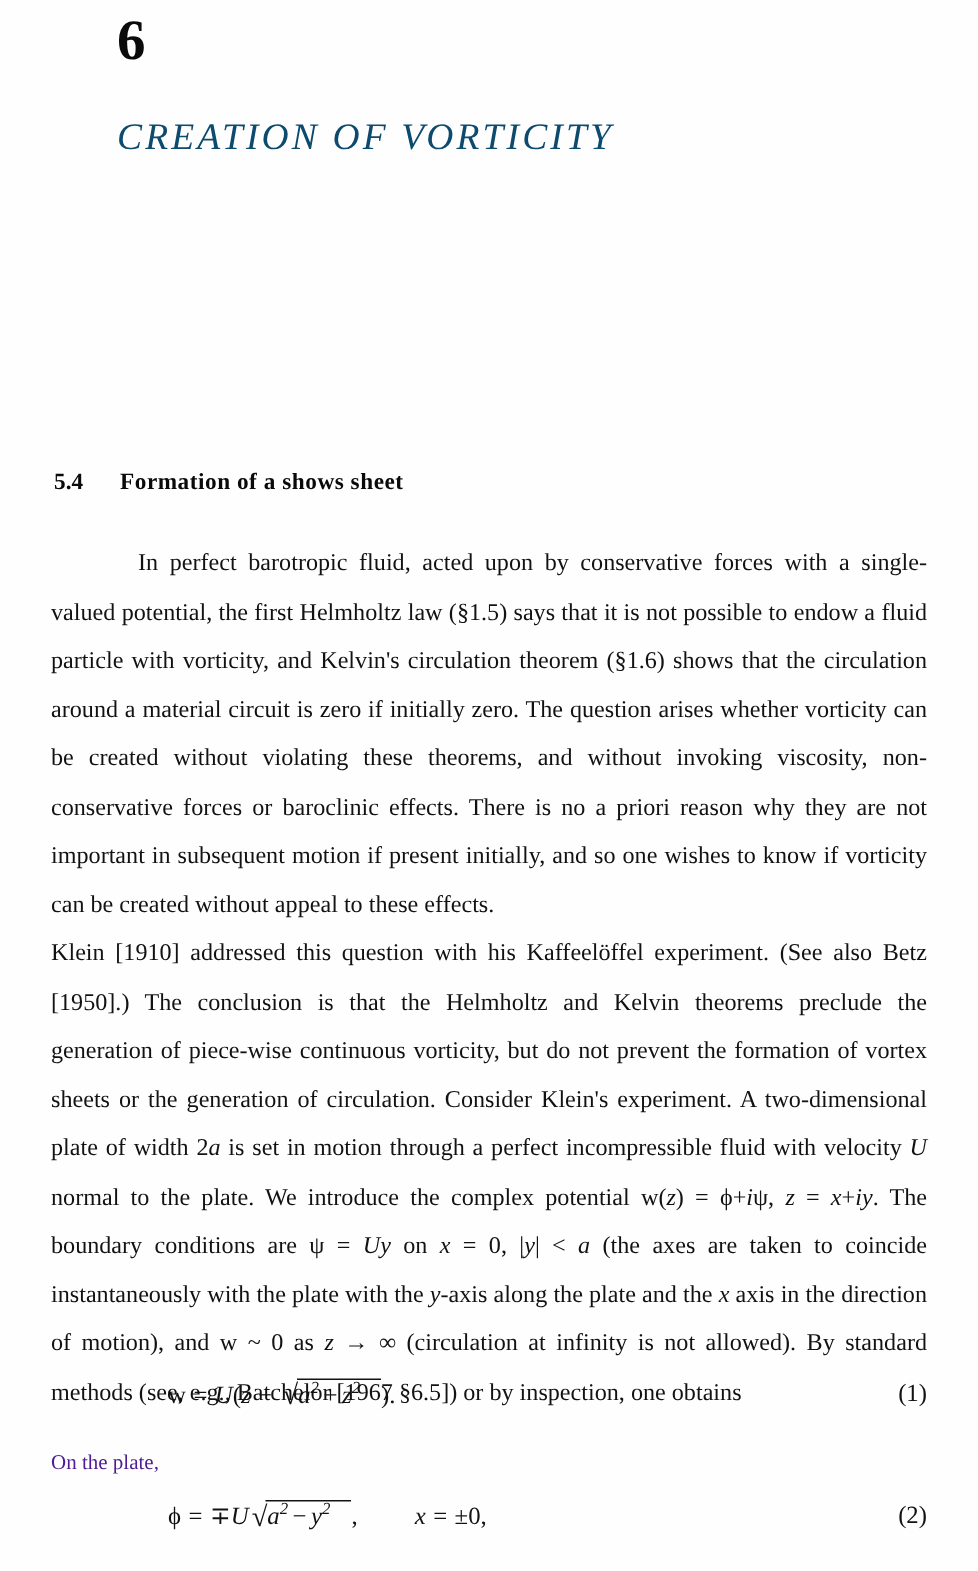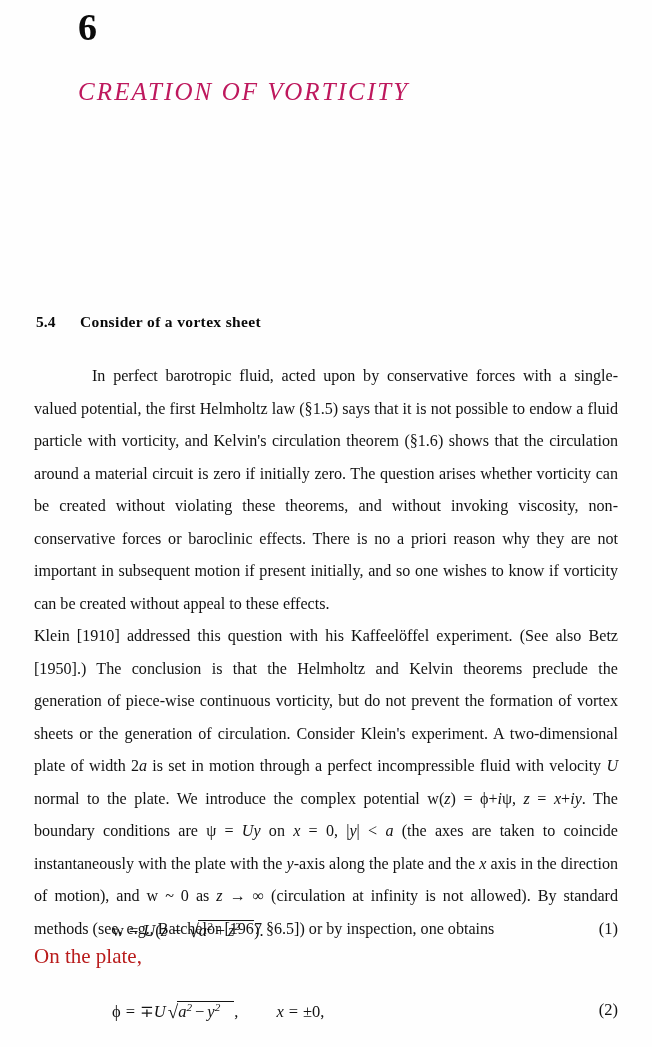--- a/index.html
+++ b/index.html
@@ -36,21 +36,21 @@
   }
 
   
   .chapter-title {
     position: absolute;
     left: 78px;
     top: 78px;
     font-size: 25px;
     font-style: italic;
     letter-spacing: 2.1px;
-    color: #be185d;
+    color: #0c4a6e;
     white-space: nowrap;
   }
 
   
   .section-heading {
     position: absolute;
     left: 36px;
     top: 313px;
     font-size: 15.5px;
     font-weight: bold;
@@ -102,23 +102,23 @@
     position: absolute;
     right: 0px;
     white-space: nowrap;
   }
   #equation-1 { top: 919px; }
   #equation-2 { top: 1000px; }
 
   .onplate {
     position: absolute;
     left: 34px;
-    top: 944px;
-    font-size: 21px;
-    color: #b91c1c;
+    top: 968px;
+    font-size: 14px;
+    color: #4c1d95;
   }
 
   
   .sqrt {
     display: inline-block;
     position: relative;
     padding-left: 2px;
   }
   .sqrt > .radsign {
     font-size: 19px;
@@ -145,21 +145,21 @@
 </head>
 <body>
 
 <div class="page">
 
   <div class="chapter-number">6</div>
 
   <div class="chapter-title">CREATION OF VORTICITY</div>
 
   <div class="section-heading">
-    <span class="sec-num">5.4</span><span class="sec-title">Consider of a vortex sheet</span>
+    <span class="sec-num">5.4</span><span class="sec-title">Formation of a shows sheet</span>
   </div>
 
   <div class="body-block">
 
     <p class="para first"><span>In perfect barotropic fluid, acted upon by conservative forces with a single-valued potential, the first Helmholtz law (§1.5) says that it is not possible to endow a fluid particle with vorticity, and Kelvin's circulation theorem (§1.6) shows that the circulation around a material circuit is zero if initially zero. The question arises whether vorticity can be created without violating these theorems, and without invoking viscosity, non-conservative forces or baroclinic effects. There is no a priori reason why they are not important in subsequent motion if present initially, and so one wishes to know if vorticity can be created without appeal to these effects.</span></p>
 
     <p class="para cont"><span>Klein [1910] addressed this question with his Kaffeelöffel experiment. (See also Betz [1950].) The conclusion is that the Helmholtz and Kelvin theorems preclude the generation of piece-wise continuous vorticity, but do not prevent the formation of vortex sheets or the generation of circulation. Consider Klein's experiment. A two-dimensional plate of width 2</span><i class="m">a</i><span> is set in motion through a perfect incompressible fluid with velocity </span><i class="m">U</i><span> normal to the plate. We introduce the complex potential w(</span><i class="m">z</i><span>) = ϕ+</span><i class="m">i</i><span>ψ</span><span>, </span><i class="m">z</i><span> = </span><i class="m">x</i><span>+</span><i class="m">i</i><i class="m">y</i><span>. The boundary conditions are </span><span>ψ</span><span> = </span><i class="m">Uy</i><span> on </span><i class="m">x</i><span> = 0, |</span><i class="m">y</i><span>| &lt; </span><i class="m">a</i><span> (the axes are taken to coincide instantaneously with the plate with the </span><i class="m">y</i><span>-axis along the plate and the </span><i class="m">x</i><span> axis in the direction of motion), and w ~ 0 as </span><i class="m">z</i><span> → ∞ (circulation at infinity is not allowed). By standard methods (see, e.g., Batchelor [1967 §6.5]) or by inspection, one obtains</span></p>
   </div>
 
   <div class="eq-row" id="equation-1">

